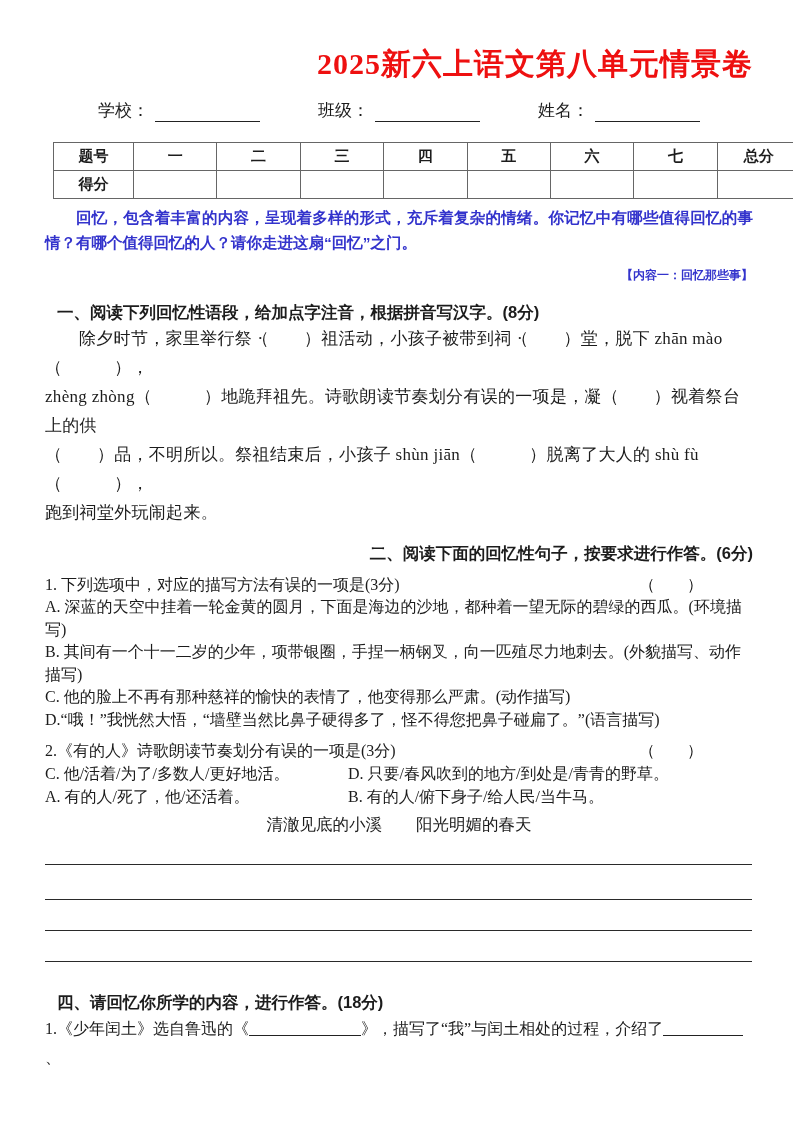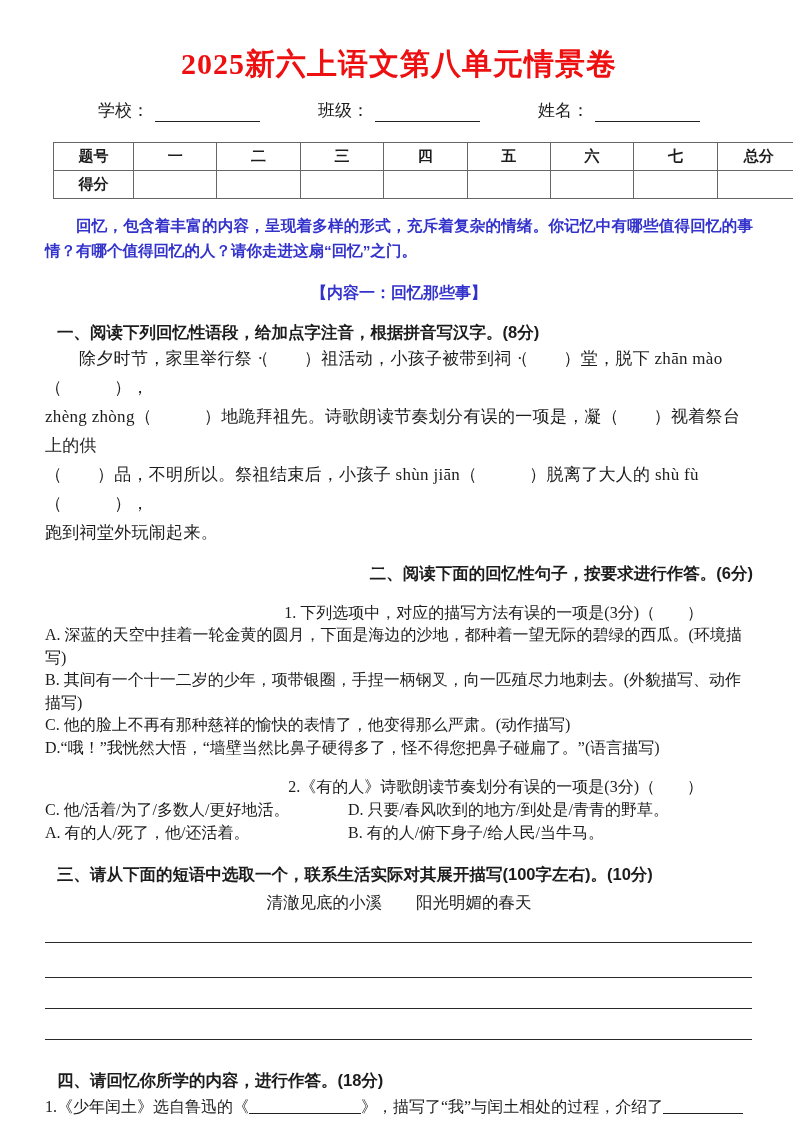--- a/index.html
+++ b/index.html
@@ -4,21 +4,21 @@
 <style>
   * { margin:0; padding:0; box-sizing:border-box; }
   html,body { width:793px; height:1121px; background:#ffffff; overflow:hidden; }
   body {
     font-family:"Liberation Serif","DejaVu Serif",serif;
     color:#1c1c1c;
     padding:40px 40px 0 45px;
     font-size:16px;
   }
   .title {
-    text-align:center;
+    text-align:right;
     font-size:30px;
     font-weight:bold;
     color:var(--title-red,#ee1010);
     letter-spacing:1px;
     margin-top:4px;
   }
   .header-fields {
     display:flex; justify-content:center; gap:58px;
     margin-top:14px; font-size:17px;
   }
@@ -41,36 +41,36 @@
   .score-table td {
     border:1px solid #666;
     height:28px;
     text-align:center;
     font-size:15px;
     padding:0 2px;
   }
   .score-table td.first-col { width:80px; }
 
   .intro {
-    margin-top:14px;
+    margin-top:6px;
     color:var(--intro-blue,#3333cc);
     font-family:"Liberation Sans","DejaVu Sans",sans-serif;
     font-weight:bold;
     font-size:15.5px;
     line-height:25px;
     text-indent:2em;
     text-align:justify;
   }
   .part-heading {
-    text-align:center;
+    text-align:right;
     color:var(--intro-blue,#3333cc);
     font-family:"Liberation Sans","DejaVu Sans",sans-serif;
     font-weight:bold;
-    font-size:16px;
-    margin-top:20px;
+    font-size:12px;
+    margin-top:12px;
   }
 
   .sec-heading {
     font-family:"Liberation Sans","DejaVu Sans",sans-serif;
     font-weight:bold;
     font-size:16.5px;
     padding-left:12px;
   }
   .sec1 .sec-heading { margin-top:18px; }
   .passage { font-size:17px; }
@@ -79,22 +79,22 @@
   .em-dot { position:relative; }
   .em-dot::after {
     content:"\2022";
     position:absolute; left:50%; bottom:-0.5em;
     transform:translateX(-50%);
     font-size:9px;
   }
 
   .sec2 .sec-heading { margin-top:16px;text-align:right; }
   .q-row {
-    display:flex; justify-content:flex-end;
-    margin-top:16px; font-size:16px; line-height:23px;
+    display:flex; justify-content:space-between;
+    margin-top:8px; font-size:16px; line-height:23px;
   }
   .q-row .answer-parens { margin-right:50px; }
   .option-line { font-size:16px; line-height:22.5px; text-align:justify; }
   .options-grid-row { display:flex; font-size:16px; line-height:23px; }
   .options-grid-row .col1 { width:303px; }
 
   .sec3 .sec-heading { margin-top:20px; }
   .phrase-row {
     display:flex; justify-content:center; gap:34px;
     font-size:16.5px; margin-top:6px;
@@ -190,21 +190,20 @@
     <span class="col1">C.  他/活着/为了/多数人/更好地活。</span>
     <span>D.  只要/春风吹到的地方/到处是/青青的野草。</span>
   </div>
   <div class="options-grid-row">
     <span class="col1">A.  有的人/死了，他/还活着。</span>
     <span>B.  有的人/俯下身子/给人民/当牛马。</span>
   </div>
 </div>
 
 <div class="sec3">
-  <div class="sec-heading">三、请从下面的短语中选取一个，联系生活实际对其展开描写(100字左右)。(10分)</div>
   <div class="phrase-row">
     <span>清澈见底的小溪</span>
     <span>阳光明媚的春天</span>
   </div>
   <div class="writing-lines">
     <div class="writing-line"></div>
     <div class="writing-line"></div>
     <div class="writing-line"></div>
     <div class="writing-line"></div>
   </div>

